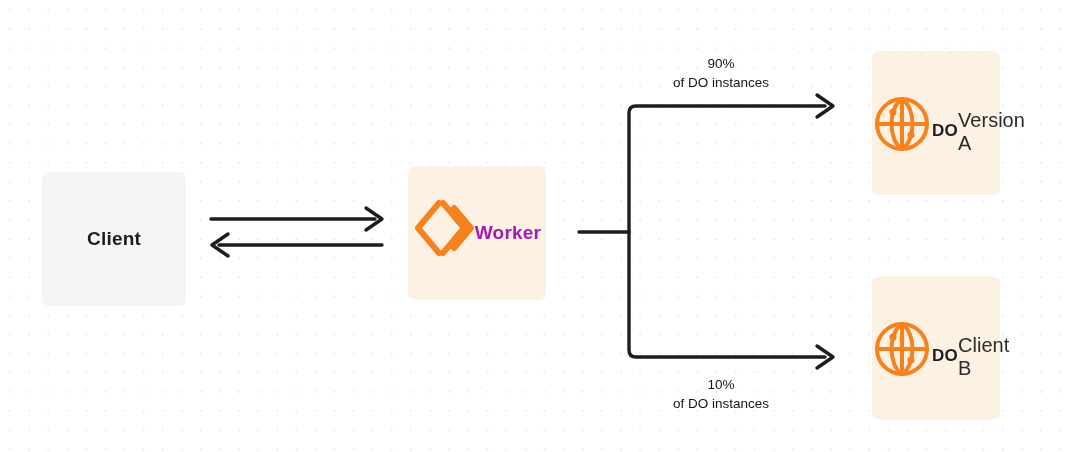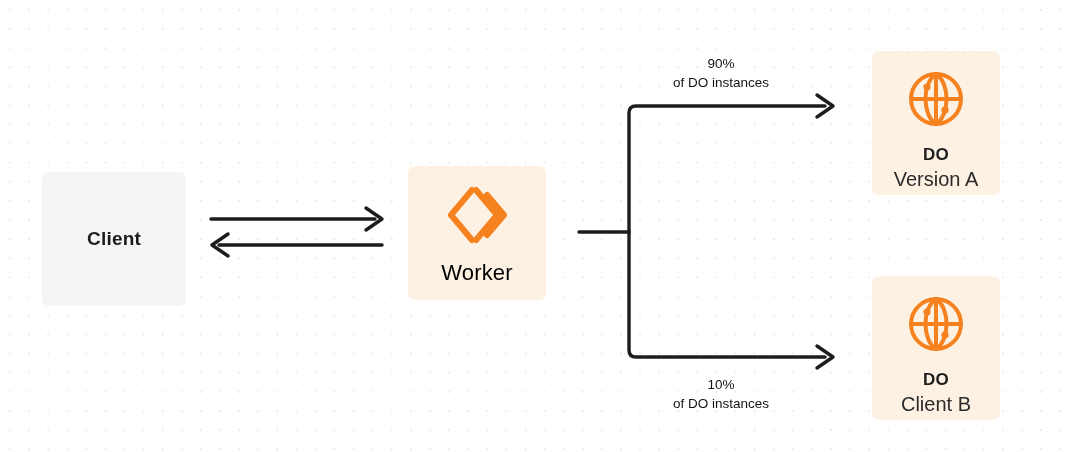--- a/index.html
+++ b/index.html
@@ -19,21 +19,21 @@
     height: 452px;
     background-color: #ffffff;
     background-image: radial-gradient(circle at 1px 1px, #ececed 1.3px, rgba(0,0,0,0) 1.4px);
     background-size: 19.1px 19.1px;
     background-position: 9px 9px;
   }
   .node {
     position: absolute;
     box-sizing: border-box;
     display: flex;
-    flex-direction: column;
+    flex-direction: row;
     align-items: center;
     justify-content: center;
     border-radius: 7px;
   }
   #client-node {
     left: 42px;
     top: 172px;
     width: 144px;
     height: 134px;
     background: #f4f5f7;
@@ -50,23 +50,23 @@
     width: 138px;
     height: 134px;
     background: #fdf1e3;
   }
   #worker-icon {
     margin-top: 6px;
     margin-bottom: 16px;
     line-height: 0;
   }
   #worker-label {
-    font-size: 22px;
-    font-weight: normal;
-    color: #000000;
+    font-size: 19px;
+    font-weight: bold;
+    color: #a21caf;
     letter-spacing: 0.2px;
   }
   .do-node {
     width: 128px;
     height: 144px;
     background: #fdf1e3;
     justify-content: flex-start;
     padding-top: 18px;
   }
   #do-a-node { left: 872px; top: 51px; }

